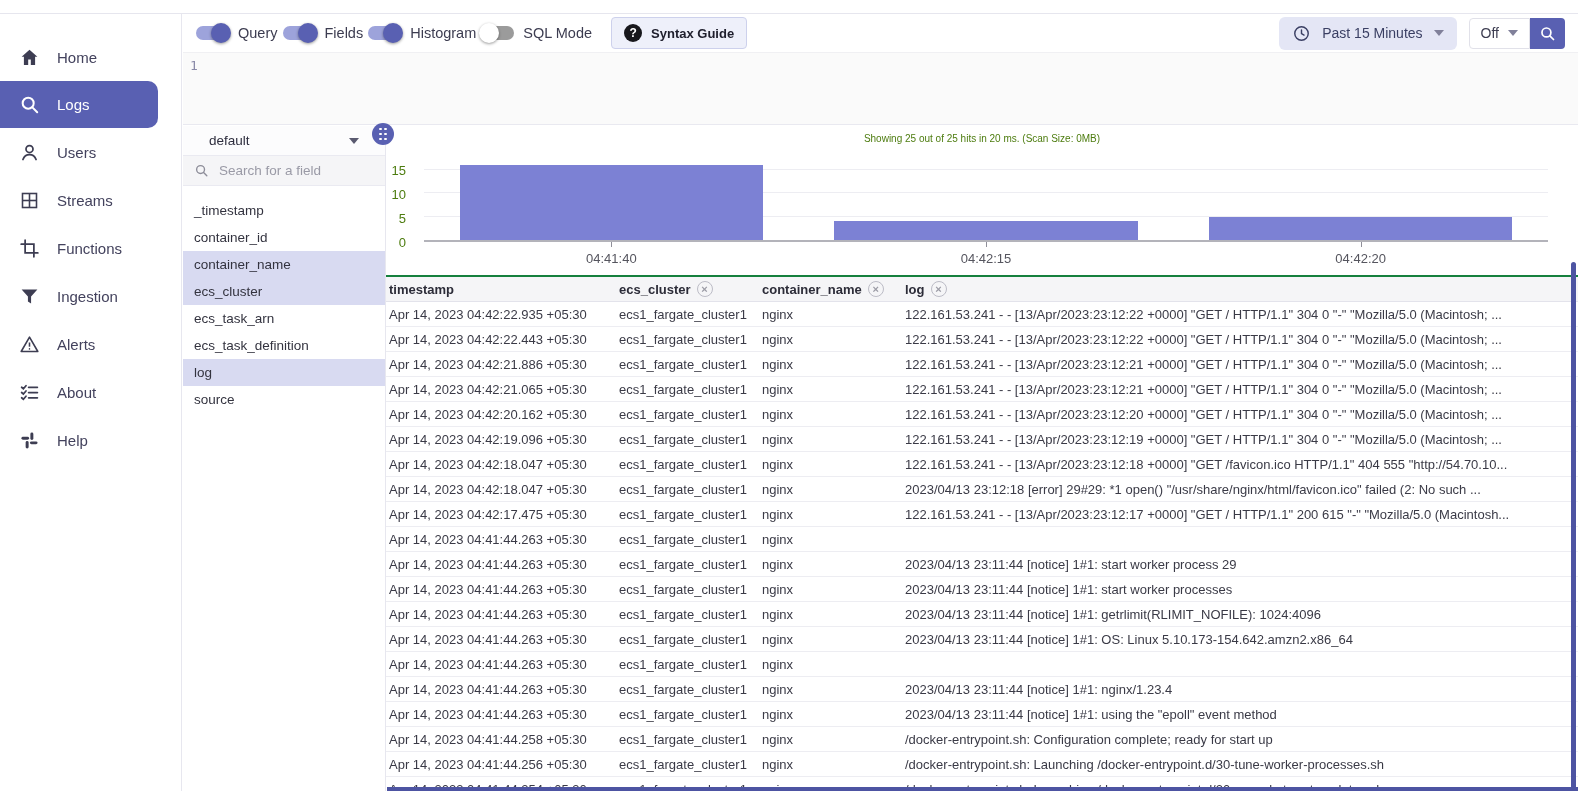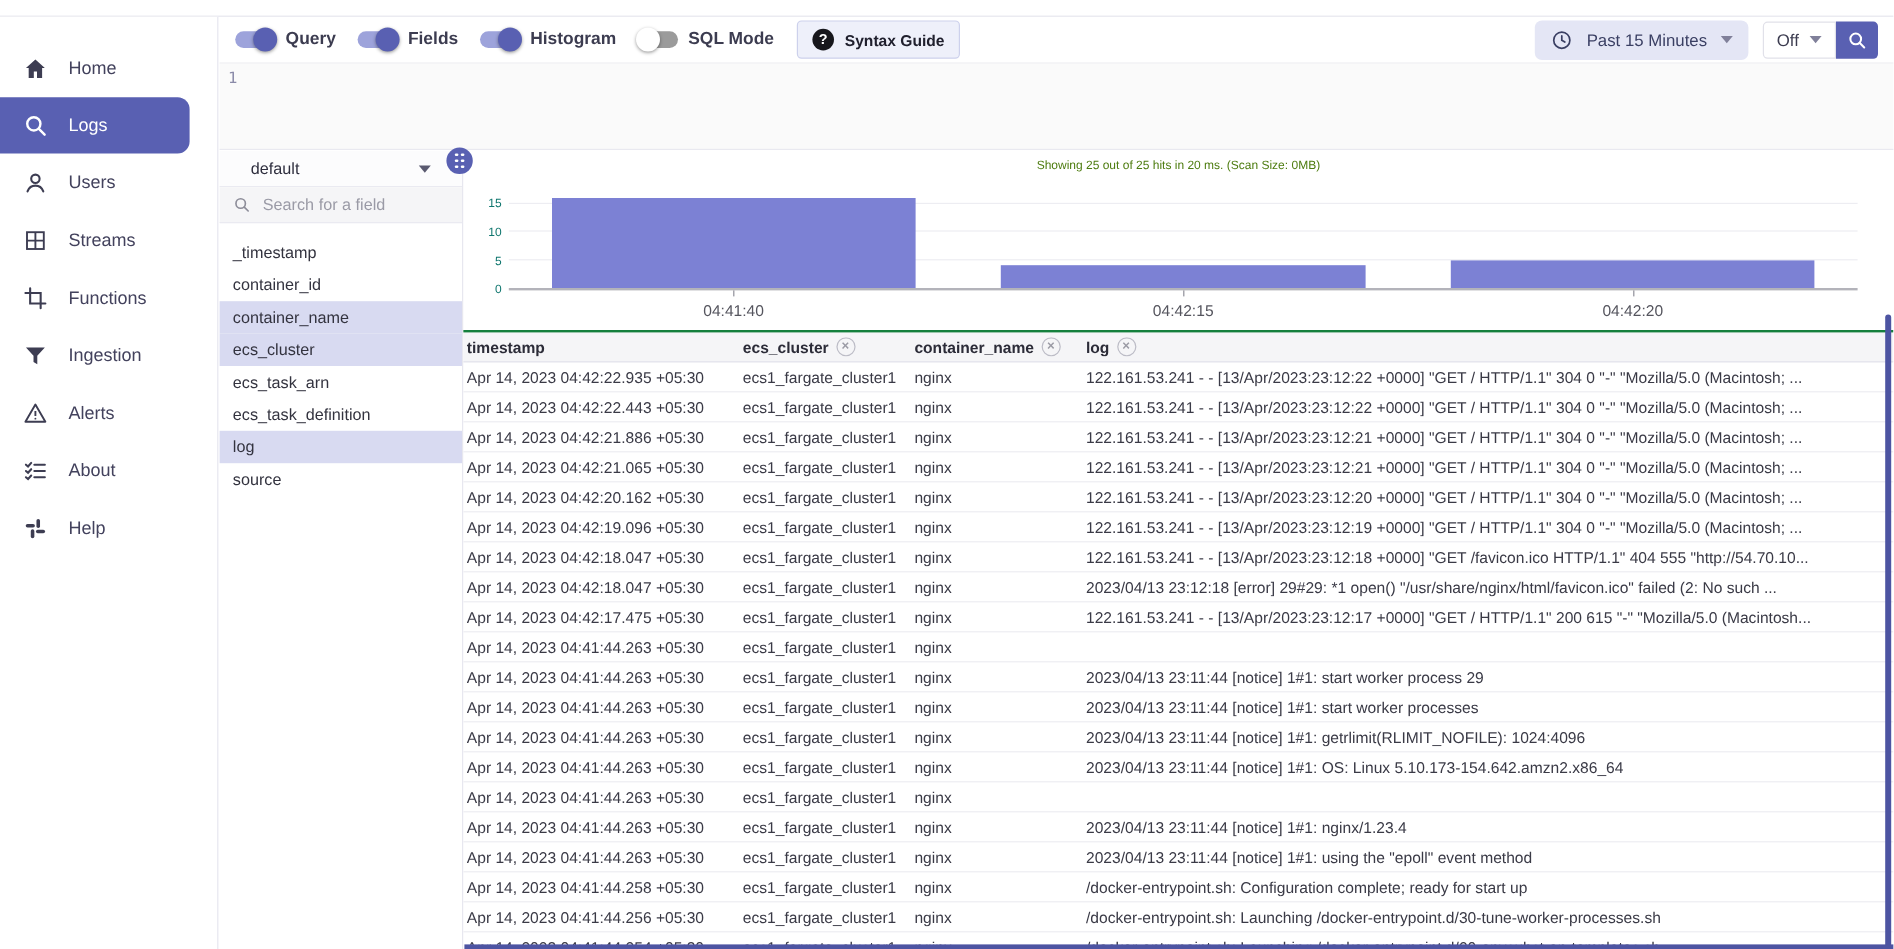--- a/index.html
+++ b/index.html
@@ -61,21 +61,21 @@
   .drag-handle { position:absolute; left:372px; top:123px; width:22px; height:22px; border-radius:50%; background:var(--accent); display:flex; align-items:center; justify-content:center; cursor:grab; z-index:5; }
   .dots { display:grid; grid-template-columns:repeat(2,3px); grid-auto-rows:3px; gap:2px; }
   .dots span { width:2.6px; height:2.6px; border-radius:50%; background:#fff; }
 
   
   .results { flex:1; position:relative; min-width:0; }
   .summary { position:absolute; top:7px; left:0; right:0; text-align:center; font-size:10px; color:#4d7c0f; }
 
   .chart { position:absolute; top:26px; left:0; right:0; height:123px; }
   .ylabels { position:absolute; left:0; width:32px; top:10px; bottom:33px; }
-  .ylabel { position:absolute; right:0; transform:translateY(50%); font-size:10px; color:#0f766e; }
+  .ylabel { position:absolute; right:12px; transform:translateY(50%); font-size:13px; color:#4d7c0f; }
   .plot { position:absolute; left:38px; right:30px; top:10px; bottom:33px; border-bottom:2px solid #b3b3ba; }
   .gridline { position:absolute; left:0; right:0; height:1px; background:#ededf2; }
   .bar { position:absolute; bottom:0; background:var(--bar); }
   .xaxis { position:absolute; left:38px; right:30px; bottom:0; height:33px;margin-top:20px; }
   .xtick { position:absolute; top:0; width:1px; height:5px; background:#8f8f99; }
   .xlabel { position:absolute; top:9px; transform:translateX(-50%); font-size:13px; color:#55555e; }
 
   .grid-table { position:absolute; top:149px; left:0; right:0; bottom:0; overflow:hidden; }
   .thead, .trow { display:grid; grid-template-columns:230px 143px 143px 1fr; padding-left:3px; align-items:center; }
   .thead { height:27px; background:#f5f5f7; border-top:2px solid #15803d; border-bottom:1px solid #e3e3eb; font-size:13px; font-weight:bold; color:#2c2c38; }
@@ -178,21 +178,21 @@
           <rect x="12.5" y="13" width="8.7" height="3.4" rx="1.7"></rect>
         </svg>
       </span>
       <span>Help</span>
     </div>
   </nav>
 
 <div class="main">
 
   <div class="toolbar">
-    <div id="toggles" style="display:flex;align-items:center;gap:18px;font-weight:bold;">
+    <div id="toggles" style="display:flex;align-items:center;gap:5px;">
         <div class="toggle">
           <span class="switch on">
             <span class="knob"></span>
           </span>
           <span>Query</span>
         </div>
         <div class="toggle">
           <span class="switch on">
             <span class="knob"></span>
           </span>

